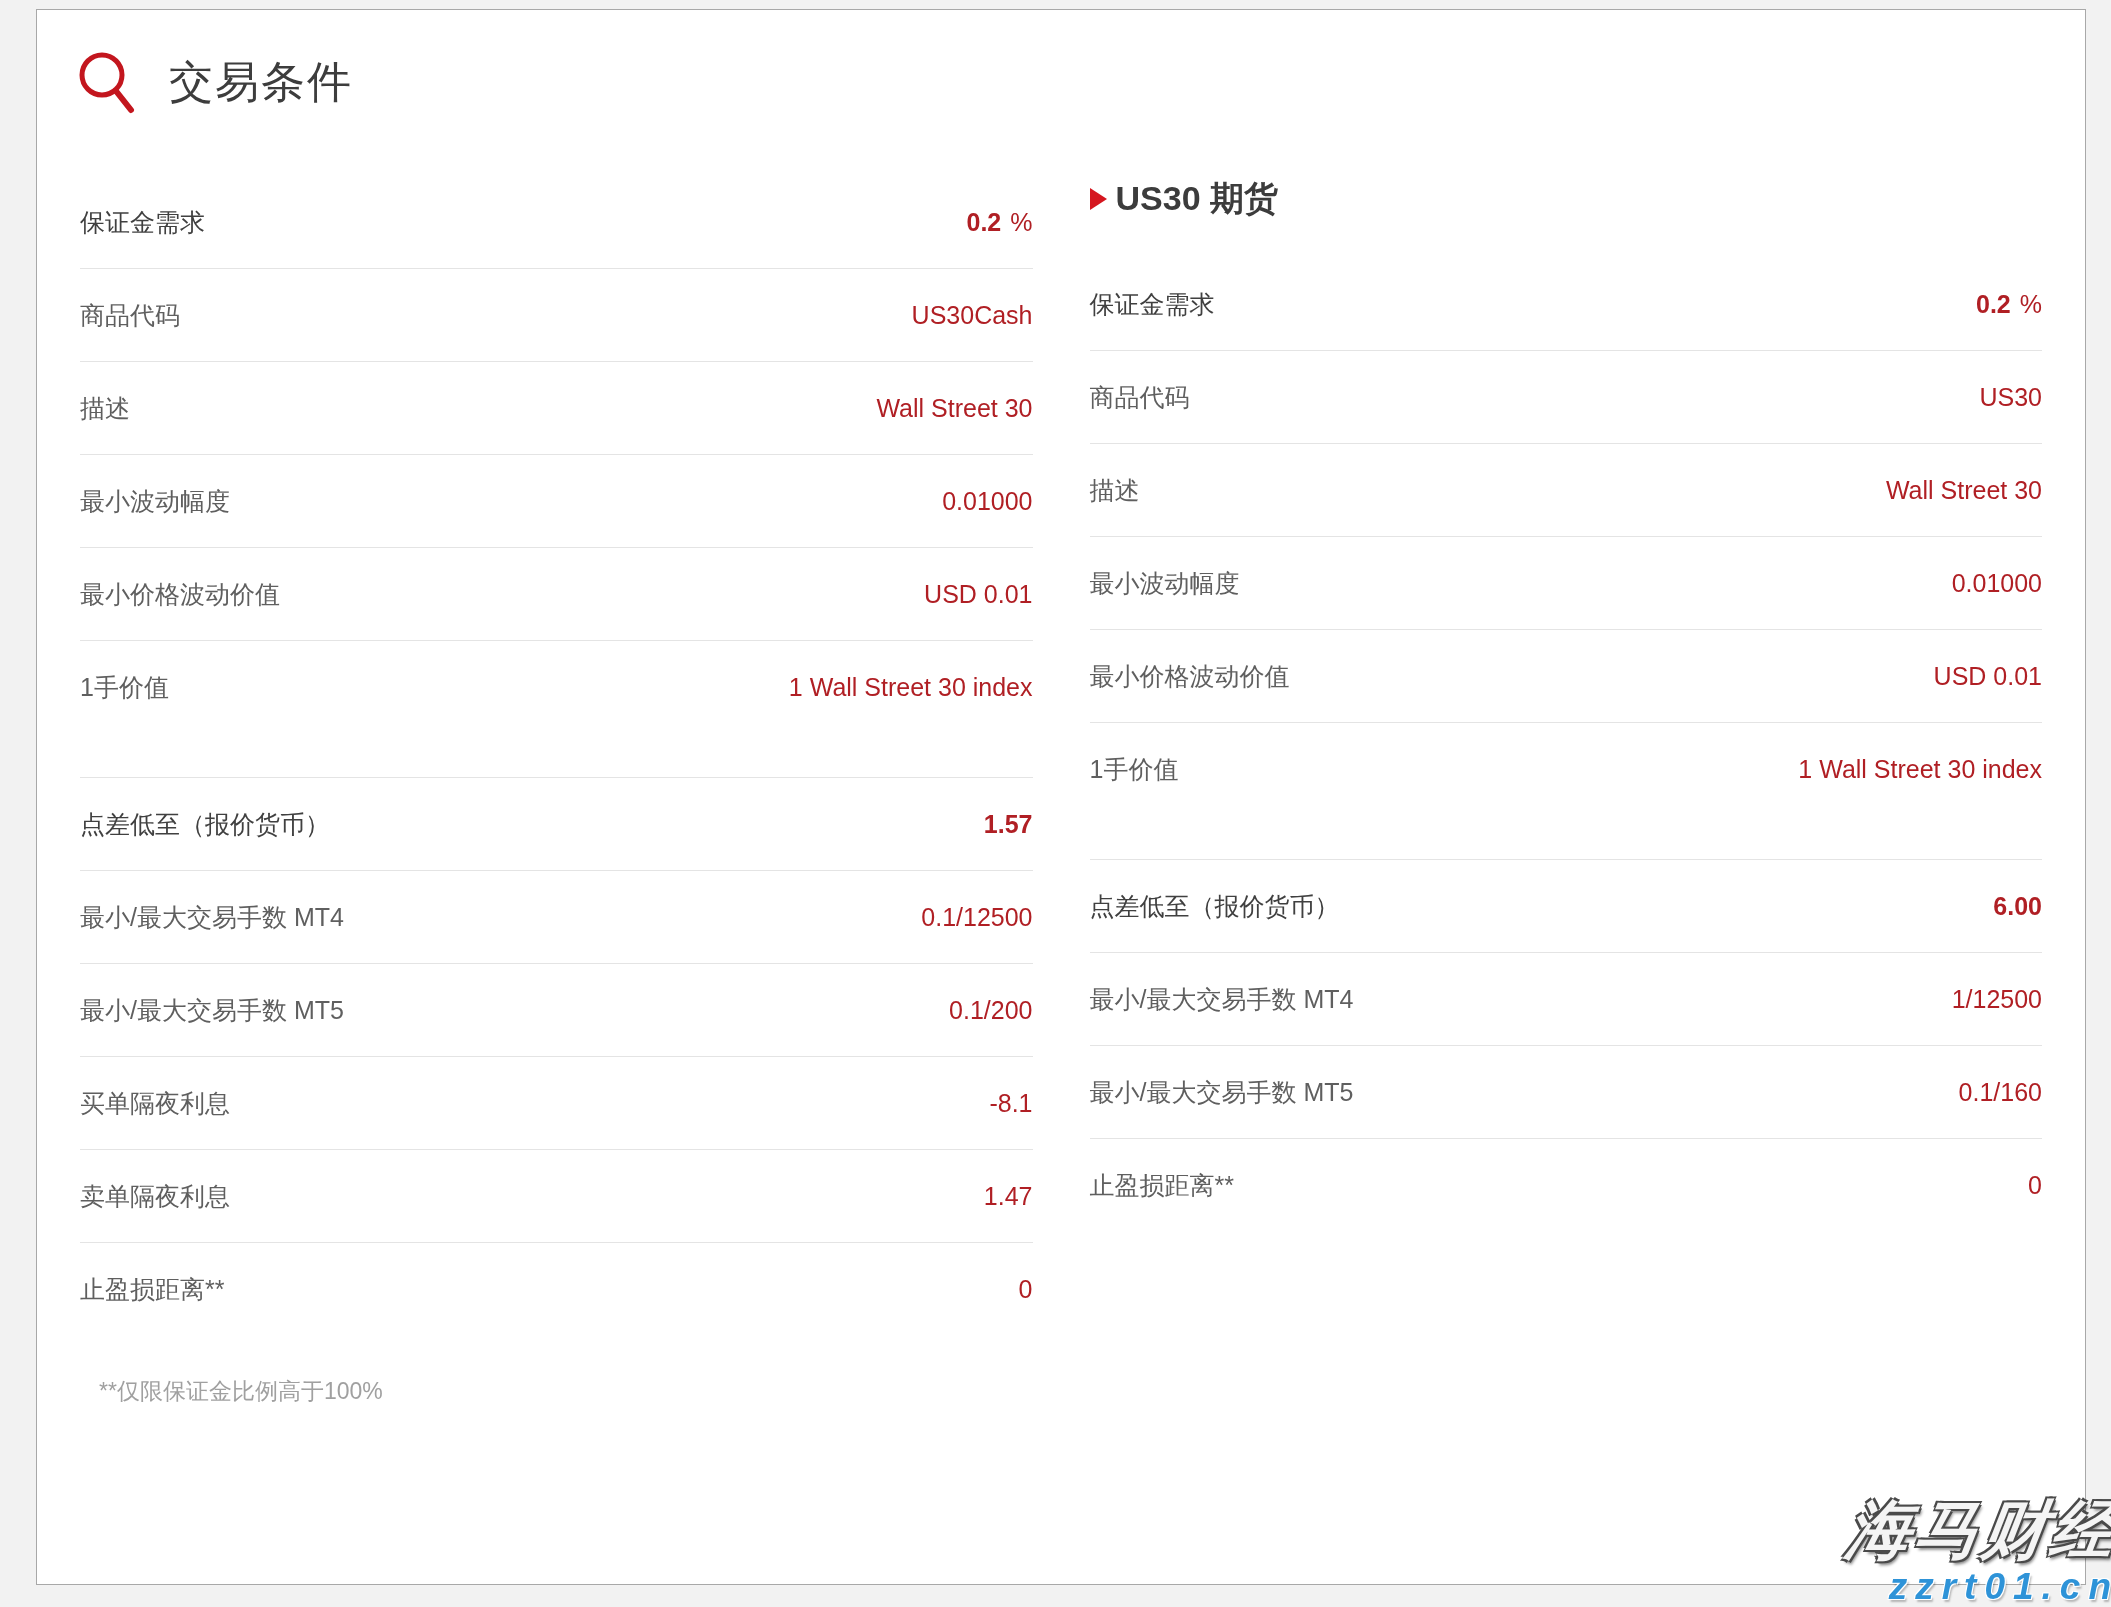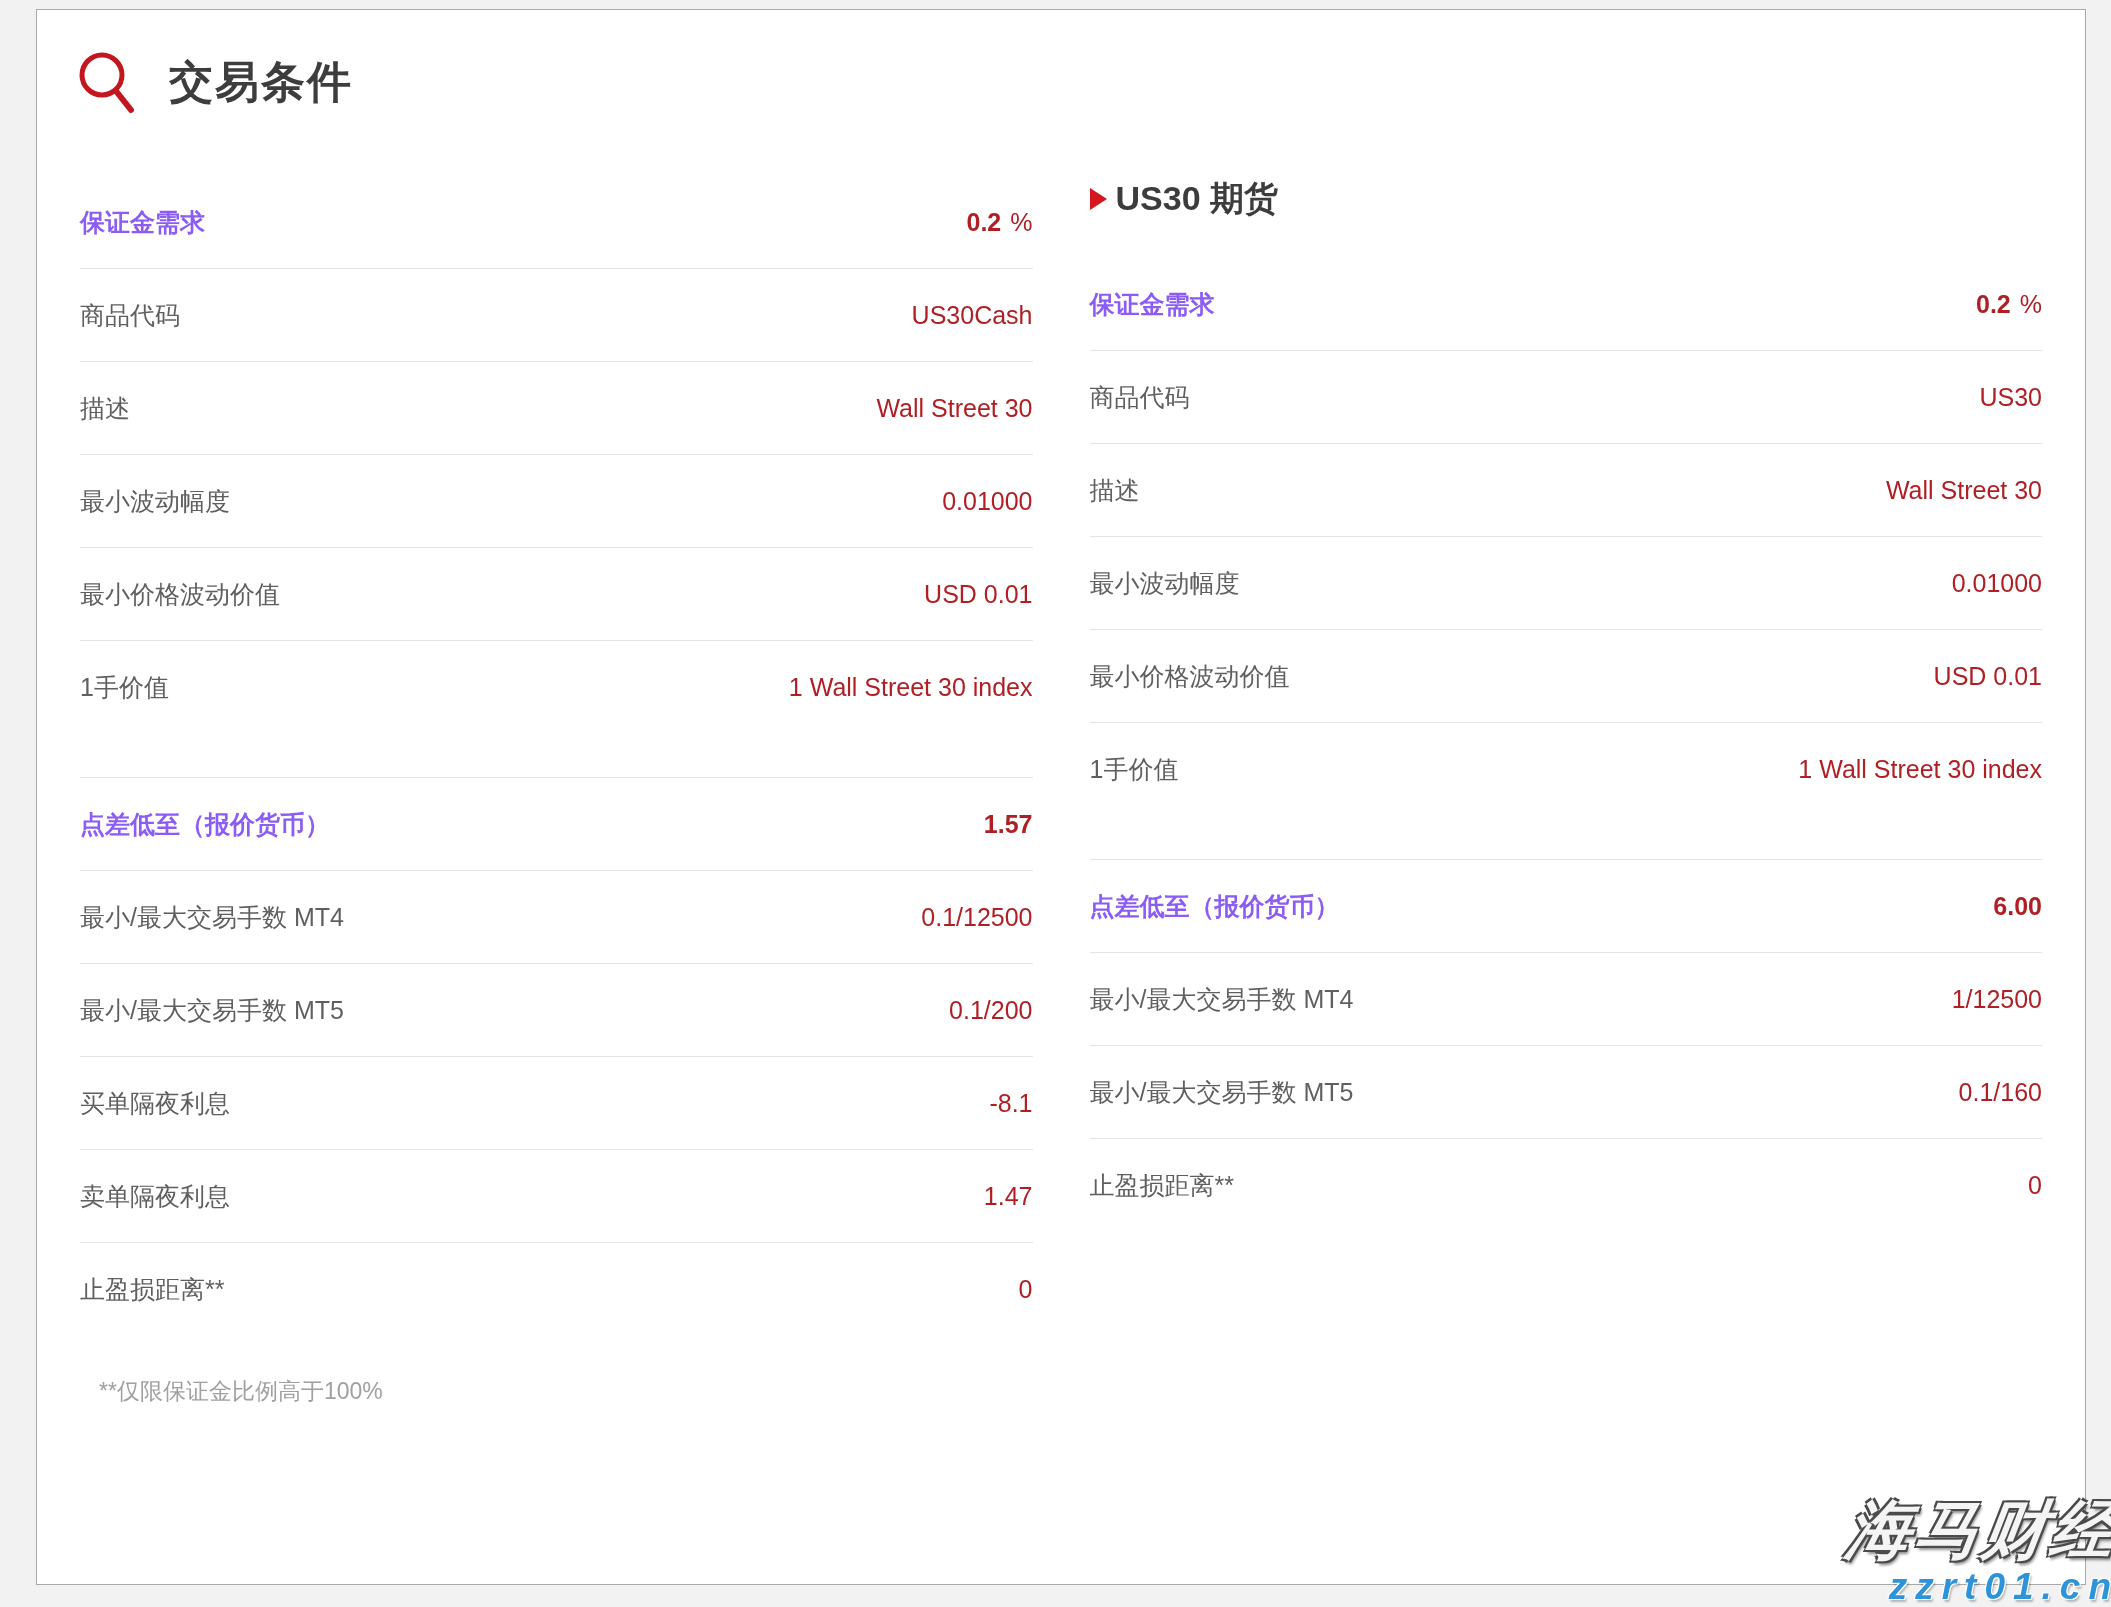--- a/index.html
+++ b/index.html
@@ -16,21 +16,21 @@
     background:#ffffff;
     border:1px solid #a8a8a8;
     box-sizing:border-box;
   }
   
   .title-row{
     display:flex;align-items:center;
     padding:40px 0 0 40px;gap:32px;
   }
   .title-row .page-title{
-    font-size:44px;font-weight:bold;color:#3d3d3d;
+    font-size:44px;font-weight:normal;color:#3d3d3d;
     letter-spacing:2px;
   }
   
   .cols{
     display:flex;gap:57px;
     padding:0 43px;
     margin-top:62px;
   }
   .col{flex:1;min-width:0;}
   .col-header{
@@ -58,21 +58,21 @@
     border-bottom:1px solid #e4e4e4;
   }
   .lbl{
     font-size:25px;color:#5f5f5f;
     white-space:nowrap;
   }
   .val{
     font-size:25px;color:#b01f24;
     white-space:nowrap;text-align:right;
   }
-  .row.bold .lbl{font-weight:bold;color:#8b5cf6;}
+  .row.bold .lbl{font-weight:normal;color:#404040;}
   .row.bold .val{font-weight:bold;}
   .val .unit{font-weight:400;margin-left:9px;}
   
   .notes{
     margin:34px 0 0 19px;
     font-size:23px;color:#8f8f8f;
   }
   .note-line{display:flex;align-items:center;margin-bottom:12px;}
   .note-line .clock{margin-right:10px;display:inline-flex;}
   .note-label{color:#8f8f8f;margin-right:10px;white-space:nowrap;}

